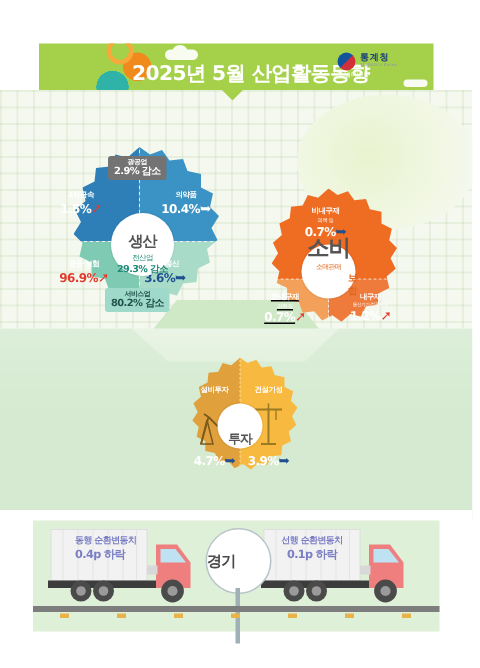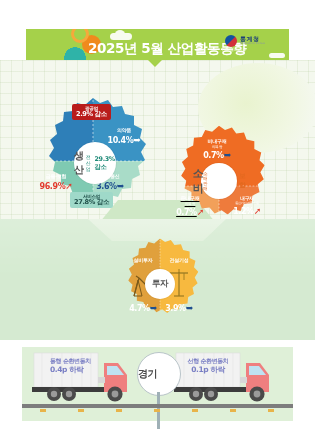--- a/index.html
+++ b/index.html
@@ -80,21 +80,21 @@
   .lab-sub{font-size:3.6px;letter-spacing:-0.3px;}
   .lab-val{font-size:8px;font-weight:bold;letter-spacing:-0.4px;margin-top:1px;}
   .w{color:#ffffff;}
   .arrow{font-size:9px;font-weight:bold;display:inline-block;}
   .ar-up{color:#e23b2e;}
   .ar-dn{color:#1f4f8f;}
   .ar-dn-w{color:#ffffff;}
 
   .hub{
     position:absolute;border-radius:50%;background:#ffffff;
-    display:flex;flex-direction:row;align-items:center;justify-content:center;
+    display:flex;flex-direction:column;align-items:center;justify-content:flex-end;
     box-shadow:0 0 0 1px rgba(0,0,0,.04);
   }
   .hub-title{font-weight:bold;letter-spacing:-0.6px;}
   .hub-sub{letter-spacing:-0.4px;}
   .hub-val{font-weight:bold;letter-spacing:-0.4px;}
 
   .chip{
     position:absolute;border-radius:2px;text-align:center;line-height:1.15;
     padding:1.5px 4px;white-space:nowrap;
   }
@@ -163,30 +163,34 @@
         <rect x="0" y="0" width="65" height="65" fill="#2e7fb8"></rect>
         <rect x="65" y="0" width="65" height="65" fill="#3a93c4"></rect>
         <rect x="0" y="65" width="65" height="65" fill="#7fcab2"></rect>
         <rect x="65" y="65" width="65" height="65" fill="#a9dcc8"></rect>
         <line x1="65" y1="0" x2="65" y2="130" stroke="#ffffff" stroke-width="0.7" opacity="0.8" stroke-dasharray="2,2"></line>
         <line x1="0" y1="65" x2="130" y2="65" stroke="#ffffff" stroke-width="0.7" opacity="0.8" stroke-dasharray="2,2"></line>
       </g>
     </svg>
   </div>
 
-  <div class="chip" style="left:72px;top:104px;background:#b91c1c;color:#ffffff;">
+  <div class="chip" style="left:72px;top:104px;background:#737373;color:#ffffff;">
     <span class="c-name">광공업</span>
     <span class="c-val">2.9% 감소</span>
   </div>
 
   <div class="chip" style="left:70px;top:192px;background:#9fd9c9;color:#20504a;">
     <span class="c-name">서비스업</span>
-    <span class="c-val">27.8% 감소</span>
-  </div>
-
+    <span class="c-val">80.2% 감소</span>
+  </div>
+
+  <div class="gear-label" style="left:34px;top:128px;width:40px;">
+    <div class="lab-name w">1차금속</div>
+    <div class="lab-val w"><span>1.5%</span><span class="arrow ar-up">➚</span></div>
+  </div>
 
   <div class="gear-label" style="left:102px;top:128px;width:44px;">
     <div class="lab-name w">의약품</div>
     <div class="lab-val w"><span>10.4%</span><span class="arrow ar-dn-w">➥</span></div>
   </div>
 
   <div class="gear-label" style="left:32px;top:174px;width:48px;">
     <div class="lab-name" style="color:#ffffff;">금융·보험</div>
     <div class="lab-val" style="color:#e23b2e;"><span>96.9%</span><span class="arrow ar-up">➚</span></div>
   </div>
@@ -231,21 +235,21 @@
     <div class="lab-val w"><span>0.7%</span><span class="arrow ar-up">➚</span></div>
   </div>
 
   <div class="gear-label" style="left:219px;top:196px;width:56px;">
     <div class="lab-name w">내구재</div>
     <div class="lab-sub w" style="font-size:3.1px;">통신기기·컴퓨터 등</div>
     <div class="lab-val w"><span>1.2%</span><span class="arrow ar-up">➚</span></div>
   </div>
 
   <div class="hub" style="left:201px;top:163px;width:36px;height:36px;">
-    <div class="hub-title" style="font-size:11px;color:#555;">소비</div>
+    <div class="hub-title" style="font-size:15px;color:#555;">소비</div>
     <div class="hub-sub" style="font-size:4.6px;color:#e2691f;">소매판매</div>
     <div class="hub-val" style="font-size:6.4px;color:#e2691f;margin-left:32px;">보합</div>
   </div>
 
   <div class="gear" style="left:113px;top:237px;width:94px;height:94px;">
     <svg viewBox="0 0 130 130" width="94" height="94">
       <defs>
         <clipPath id="clipGearI">
           <path d="M65,2 L72,7 L80,4 L85,11 L94,10 L97,18 L106,20 L106,29 L114,33 L112,42 L118,48 L113,56 L117,64 L110,70 L112,79 L104,83 L103,92 L94,93 L90,101 L82,99 L75,105 L68,100 L60,104 L54,97 L45,98 L42,90 L33,88 L33,79 L25,75 L27,66 L21,60 L26,52 L22,44 L29,38 L27,29 L35,25 L36,16 L45,15 L49,7 L57,9 Z"></path>
         </clipPath>

